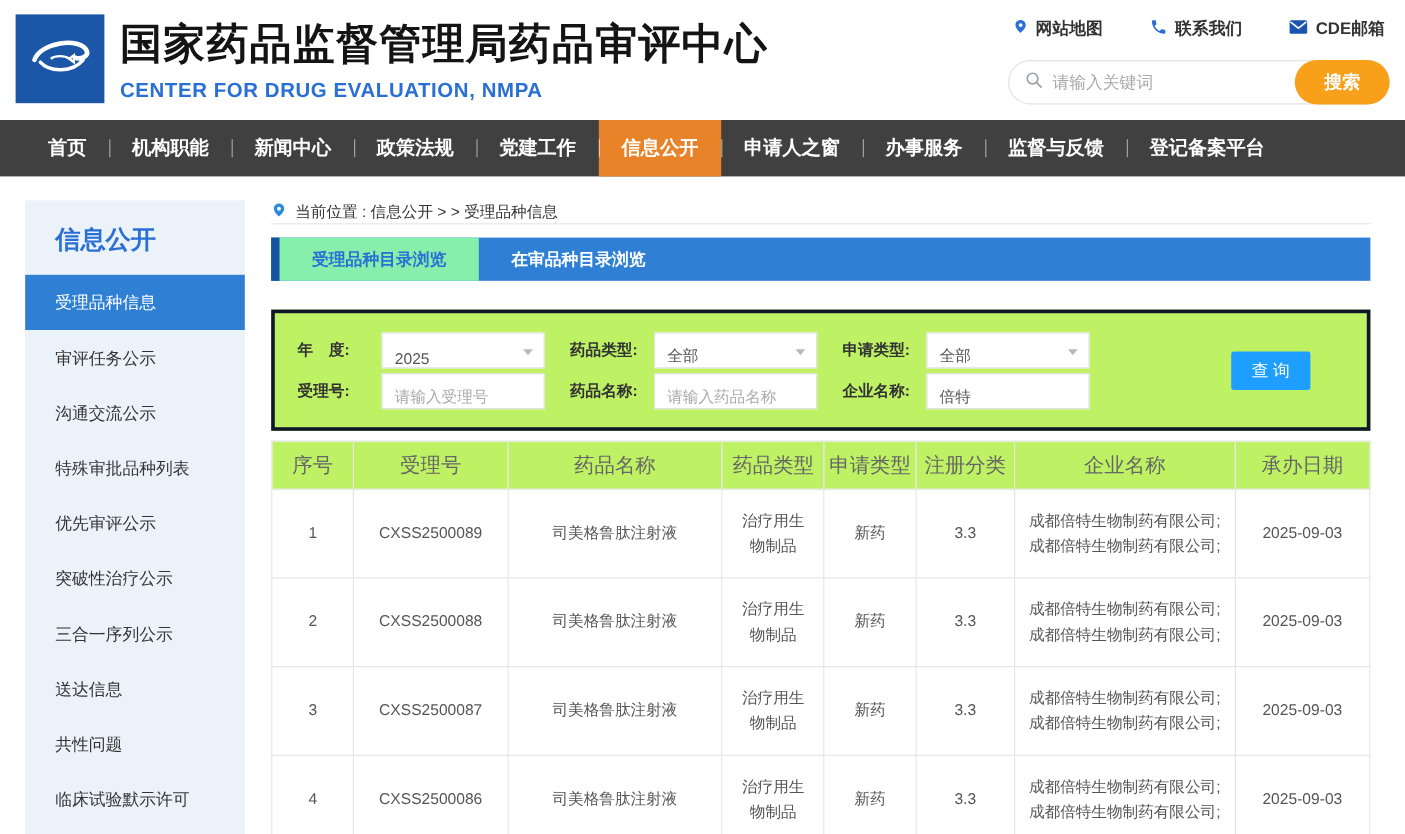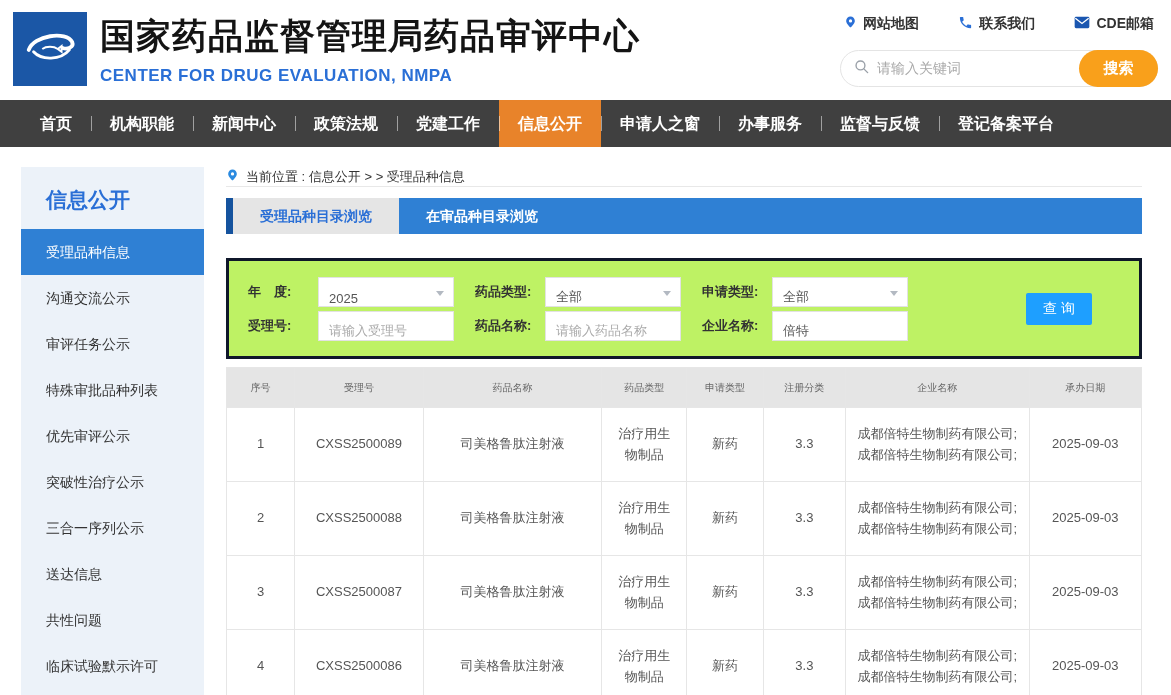--- a/index.html
+++ b/index.html
@@ -38,40 +38,40 @@
   .side-item { height:46px; line-height:46px; padding-left:25px; font-size:14px; color:#333; cursor:pointer; }
   .side-item.active { background:#2f80d4; color:#fff; }
 
   .content { flex:1; margin:20px 29px 0 22px; min-width:0; }
   .breadcrumb { display:flex; align-items:center; gap:7px; font-size:13px; color:#333;
     border-bottom:1px solid #e8e8e8; }
 
   .tabbar { margin-top:11px; height:36px; background:#2f80d4; display:flex; border-left:7px solid #15539e; }
   .tab { text-align:center; line-height:36px; font-size:14px; font-weight:bold; color:#fff;
     padding:0 27px; cursor:pointer; white-space:nowrap; }
-  .tab.active { background:#e5e5e5; color:#2a6fd6; }
+  .tab.active { background:#86efac; color:#2a6fd6; }
 
   
   .filters { margin-top:24px; background:#bef264; border:3px solid #0f172a;
     padding:12px 0 12px 19px; position:relative; }
   .filter-row { display:flex; align-items:center; height:31px; margin:3px 0; }
   .f-label { width:70px; font-size:13px; font-weight:bold; color:#333; white-space:nowrap; }
   .f-ctrl { position:relative; width:136px; height:30px; background:#fff; border:1px solid #e2e2e2;
     display:flex; align-items:flex-end; padding:0 10px; font-size:13px; margin-right:21px; cursor:pointer; }
   .f-ctrl .val { color:#555; }
   .f-ctrl .ph { color:#aaa; }
   .caret { position:absolute; right:9px; top:13px; width:0; height:0;
     border-left:4px solid transparent; border-right:4px solid transparent; border-top:5px solid #b3b9c2; }
   .query-btn { position:absolute; right:47px; top:50%; transform:translateY(-50%);
     width:66px; height:32px; background:#1e9fff; color:#fff; font-size:14px; border:none;
     border-radius:2px; cursor:pointer; }
 
   
   table { width:100%; border-collapse:collapse; margin-top:8px; table-layout:fixed; }
-  th { background:#e5e5e5; border:1px solid #e6e6e6; height:40px; font-size:10px;
+  th { background:#bef264; border:1px solid #e6e6e6; height:40px; font-size:17px;
     color:#666; font-weight:normal; }
   td { border:1px solid #e6e6e6; height:74px; text-align:center; font-size:13px;
     color:#555; padding:2px 10px; line-height:1.55; word-break:break-all; }
   .c-idx{width:68px}.c-no{width:128px}.c-name{width:178px}.c-type{width:85px}
   .c-app{width:76px}.c-reg{width:82px}.c-comp{width:183px}.c-date{width:112px}
 </style>
 </head>
 <body>
 
 <div class="header">
@@ -144,22 +144,22 @@
     <div class="nav-item">监督与反馈</div>
     <div class="nav-item">登记备案平台</div>
   </div>
 
 <div class="main">
   <div class="sidebar">
     <div class="sidebar-title">信息公开</div>
     <div>
 
     <div class="side-item active">受理品种信息</div>
+        <div class="side-item">审评任务公示</div>
         <div class="side-item">沟通交流公示</div>
-        <div class="side-item">审评任务公示</div>
         <div class="side-item">特殊审批品种列表</div>
         <div class="side-item">优先审评公示</div>
         <div class="side-item">突破性治疗公示</div>
         <div class="side-item">三合一序列公示</div>
         <div class="side-item">送达信息</div>
         <div class="side-item">共性问题</div>
         <div class="side-item">临床试验默示许可</div>
       </div>
   </div>
 

